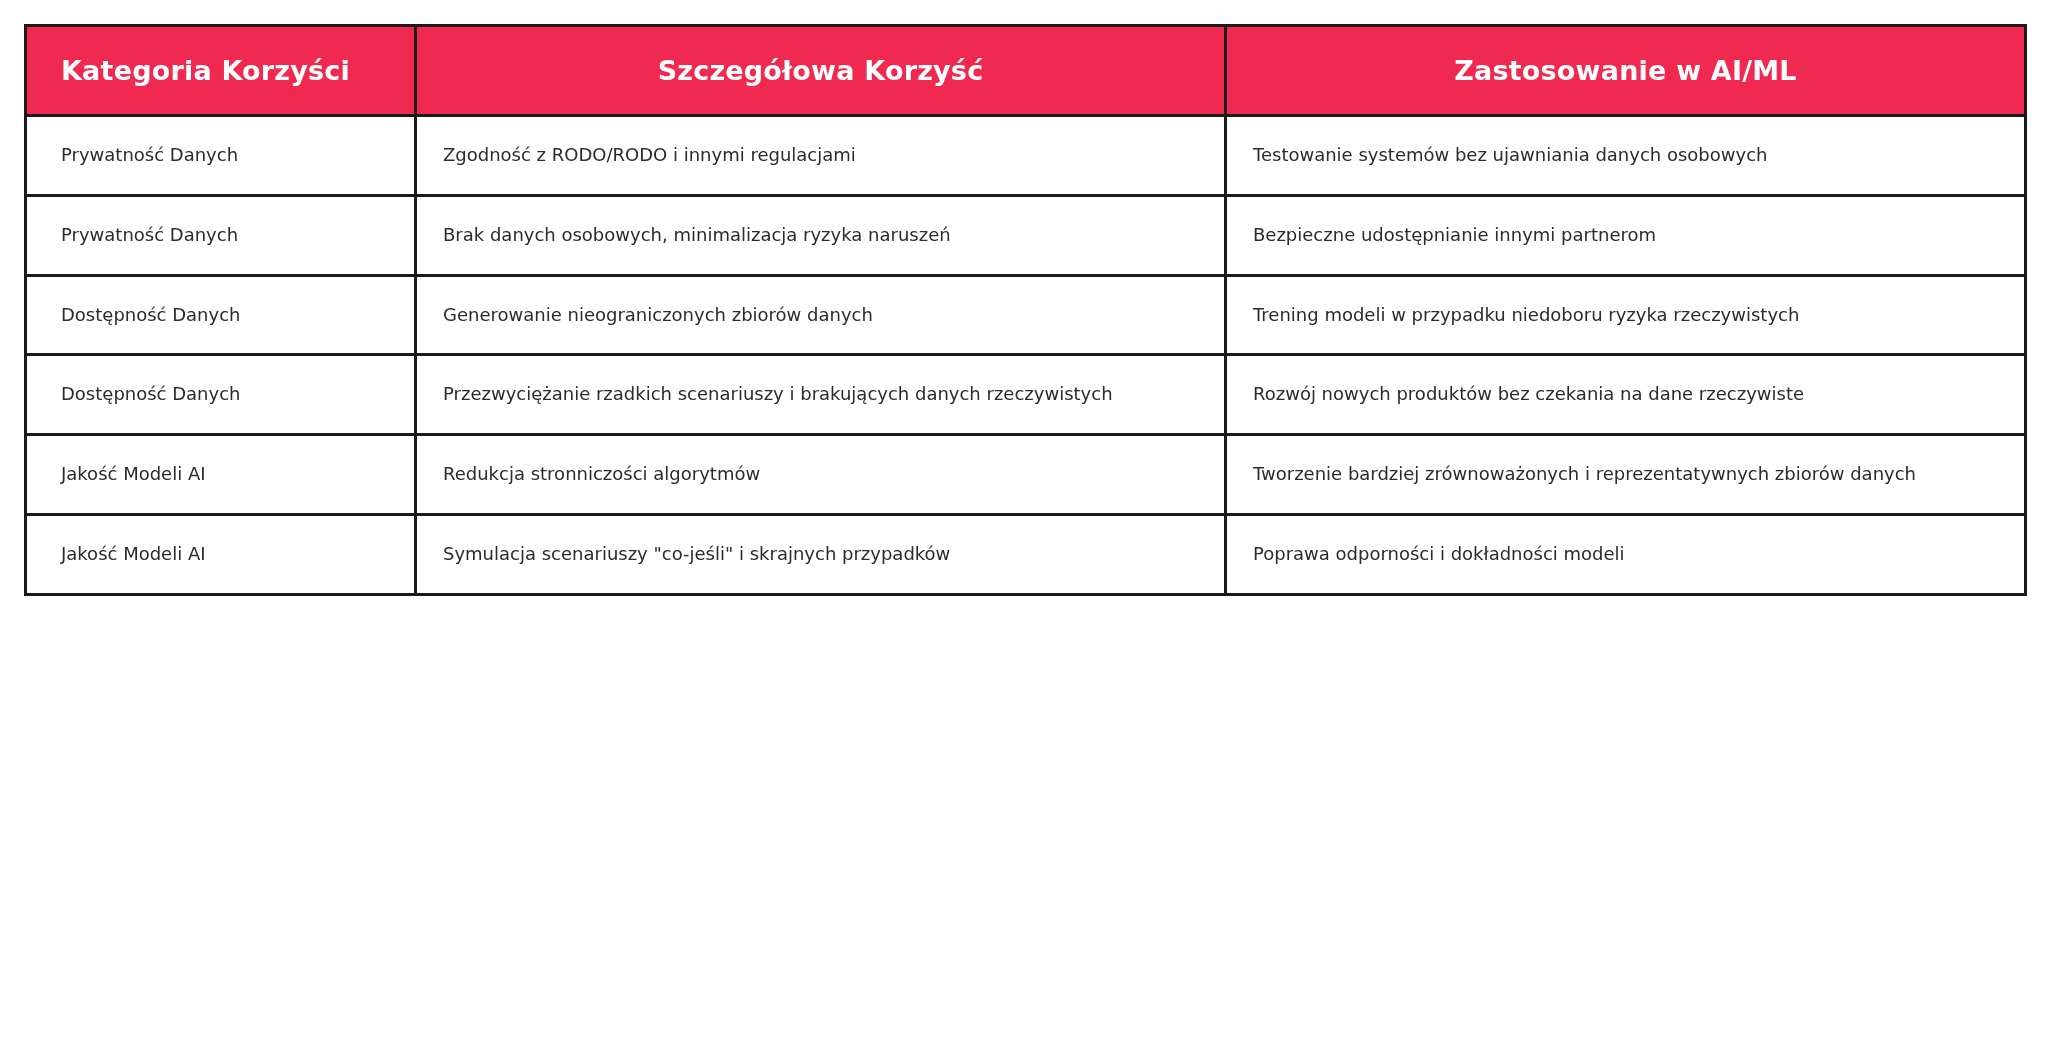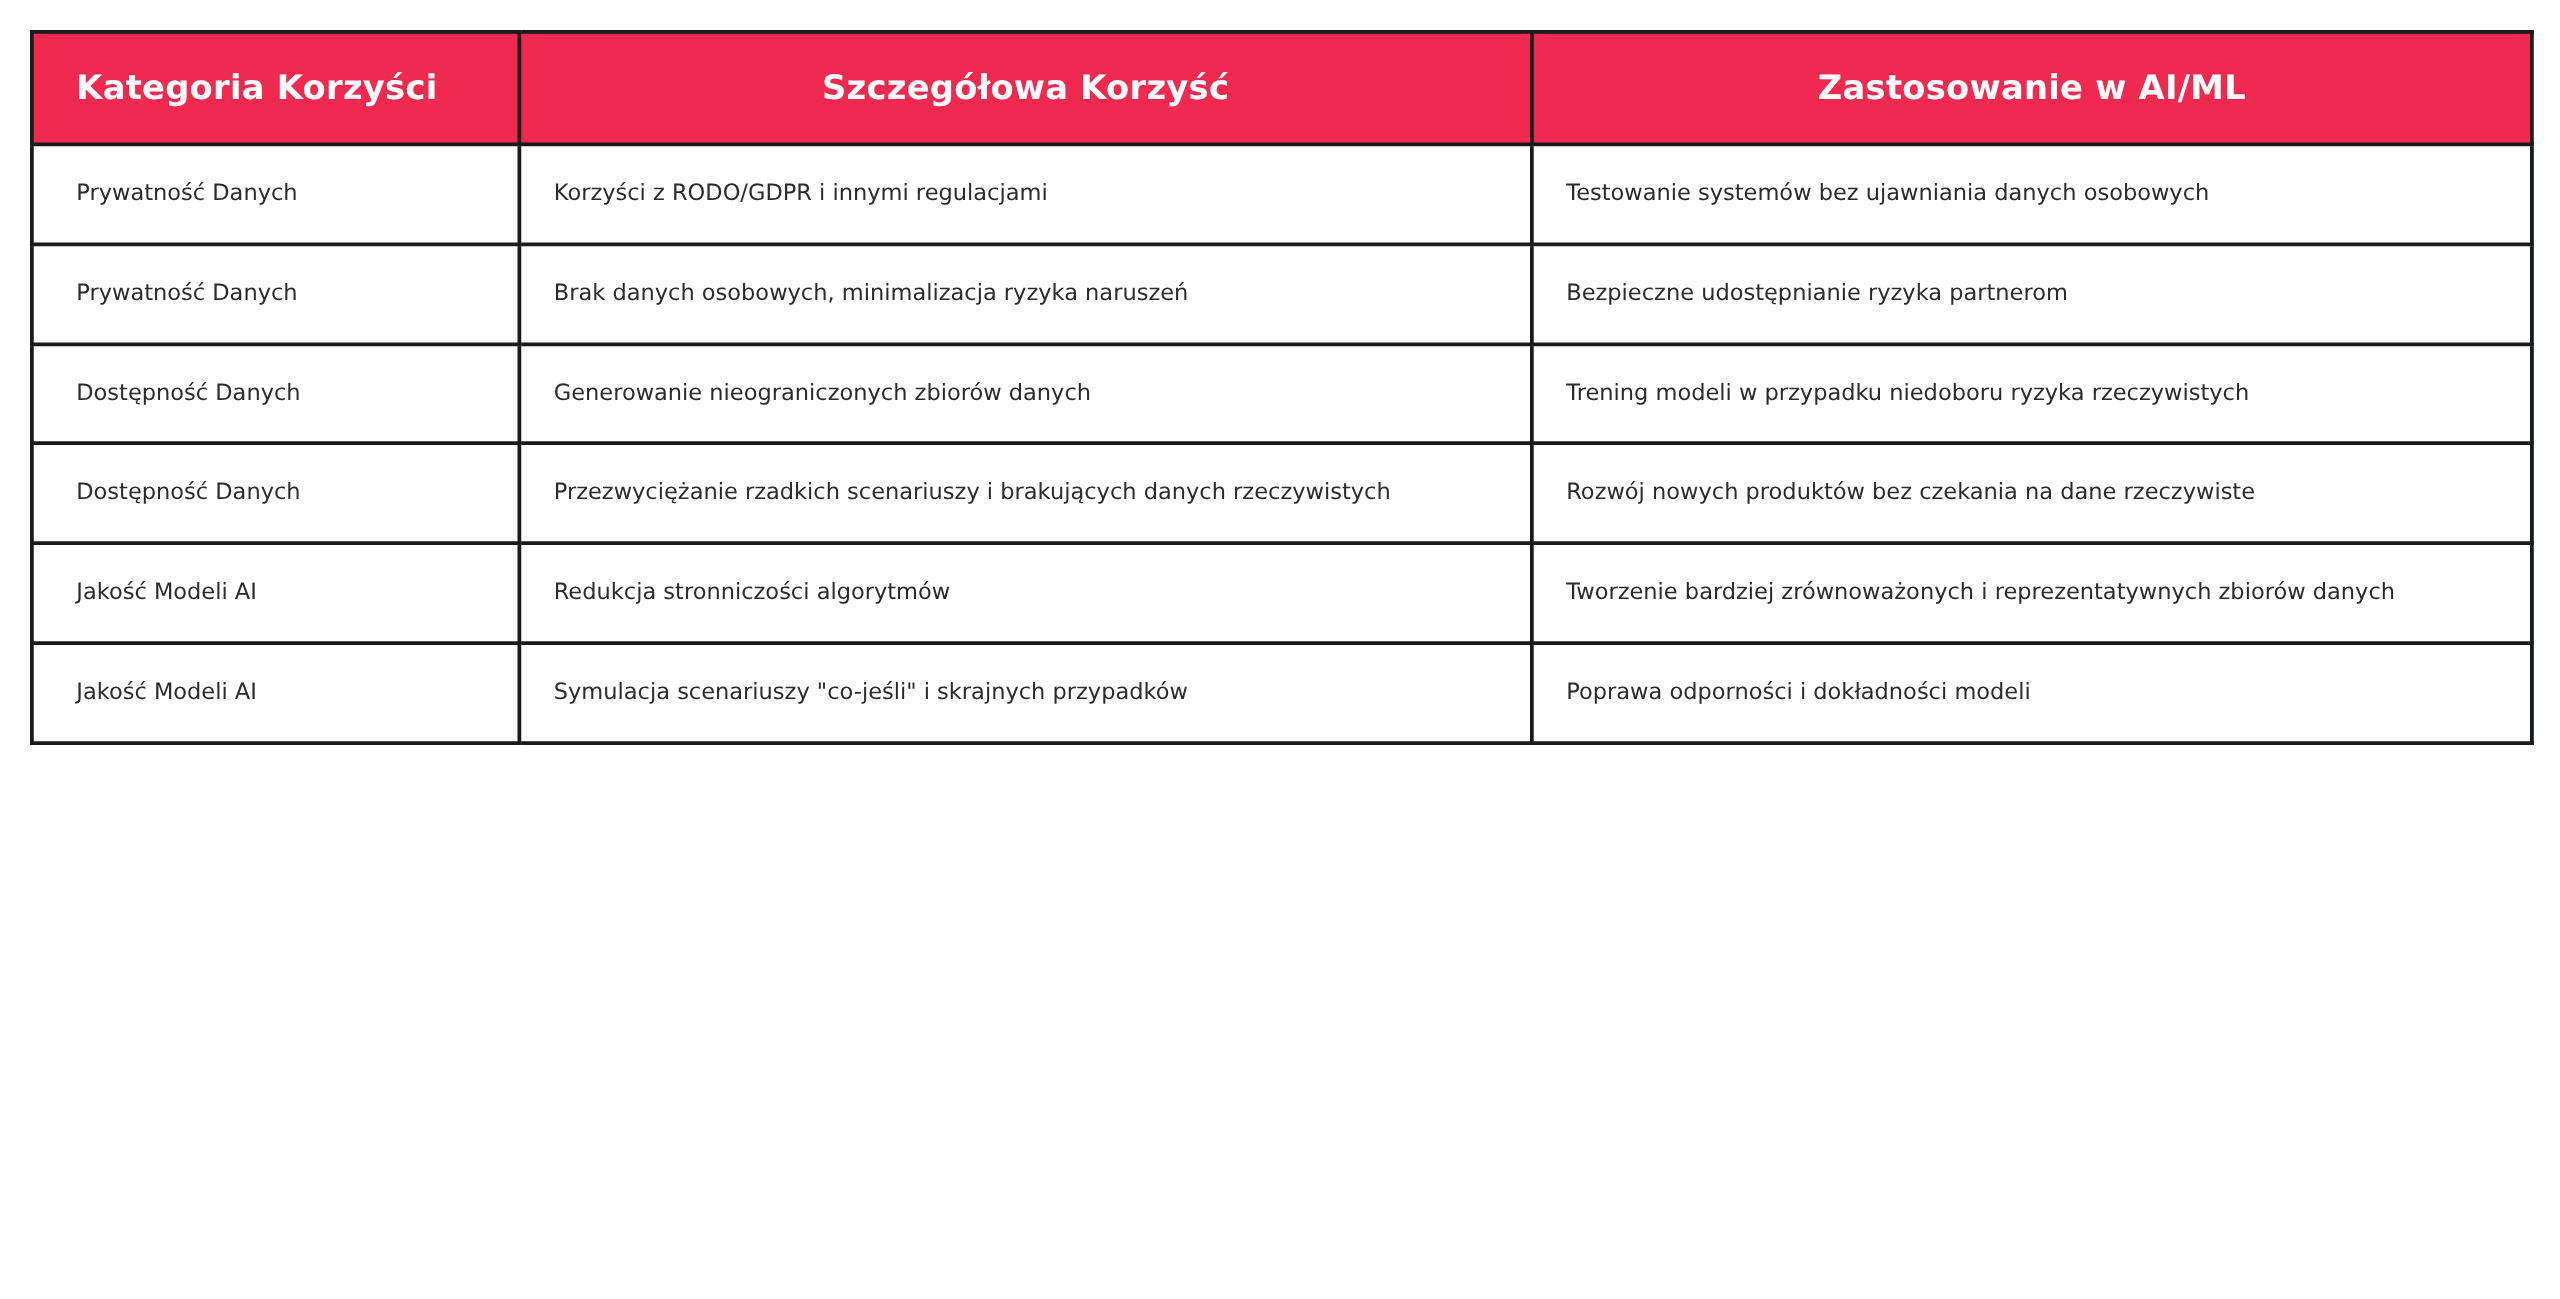--- a/index.html
+++ b/index.html
@@ -68,27 +68,27 @@
     <thead>
       <tr>
         <th class="first">Kategoria Korzyści</th>
         <th>Szczegółowa Korzyść</th>
         <th>Zastosowanie w AI/ML</th>
       </tr>
     </thead>
     <tbody>
       <tr>
         <td class="cat">Prywatność Danych</td>
-        <td>Korzyści z RODO/GDPR i innymi regulacjami</td>
+        <td>Zgodność z RODO/RODO i innymi regulacjami</td>
         <td>Testowanie systemów bez ujawniania danych osobowych</td>
       </tr>
       <tr>
         <td class="cat">Prywatność Danych</td>
         <td>Brak danych osobowych, minimalizacja ryzyka naruszeń</td>
-        <td>Bezpieczne udostępnianie ryzyka partnerom</td>
+        <td>Bezpieczne udostępnianie innymi partnerom</td>
       </tr>
       <tr>
         <td class="cat">Dostępność Danych</td>
         <td>Generowanie nieograniczonych zbiorów danych</td>
         <td>Trening modeli w przypadku niedoboru ryzyka rzeczywistych</td>
       </tr>
       <tr>
         <td class="cat">Dostępność Danych</td>
         <td>Przezwyciężanie rzadkich scenariuszy i brakujących danych rzeczywistych</td>
         <td>Rozwój nowych produktów bez czekania na dane rzeczywiste</td>

